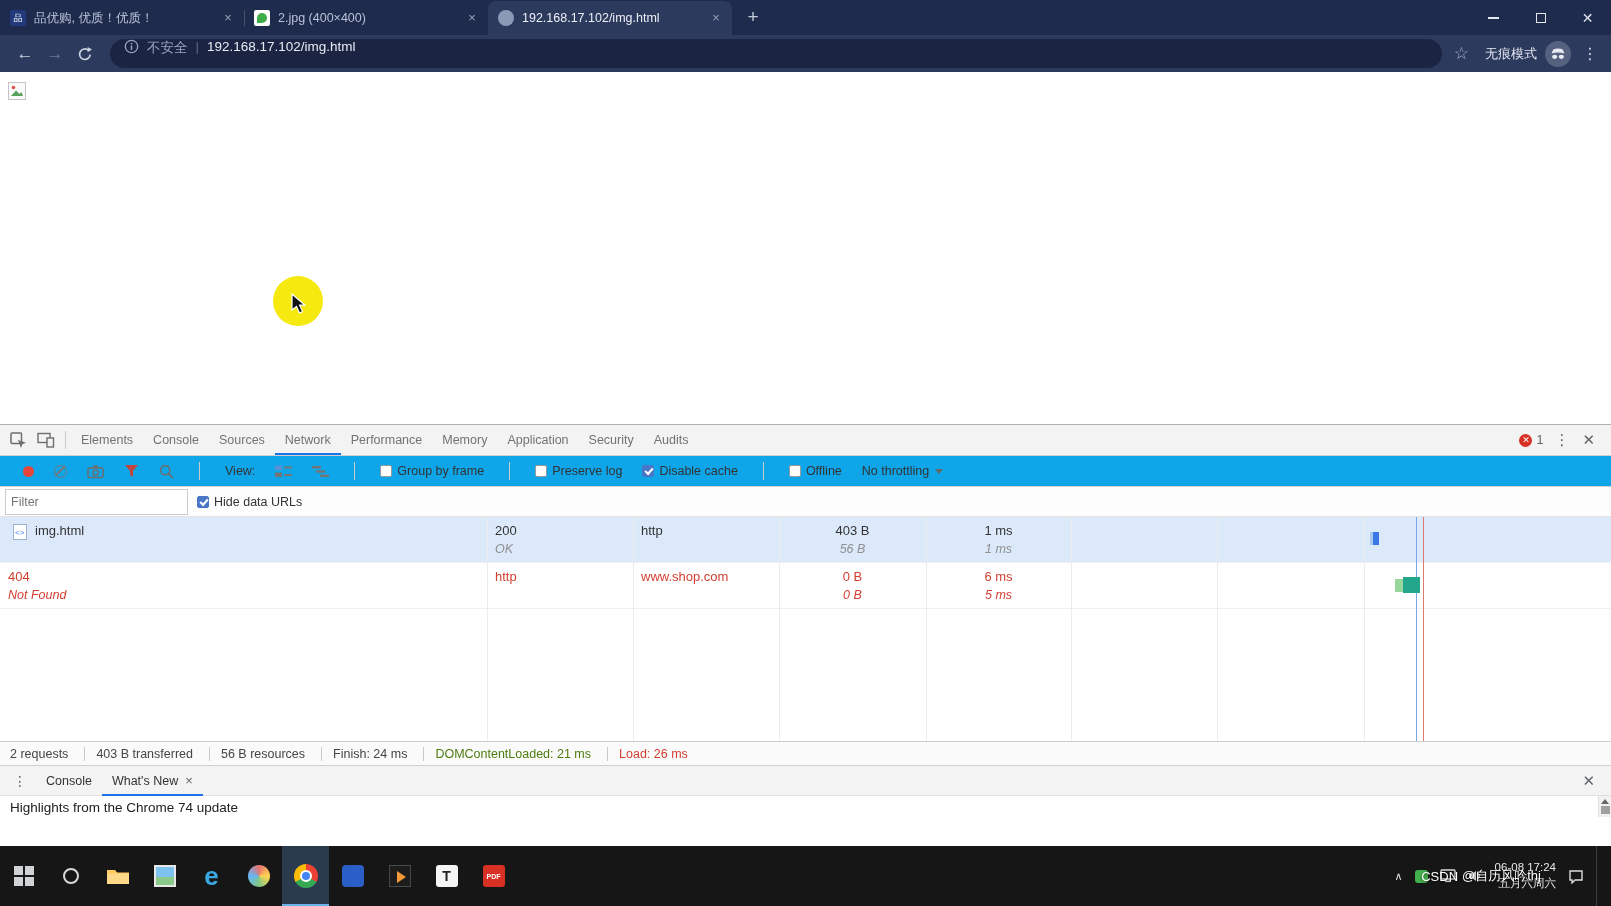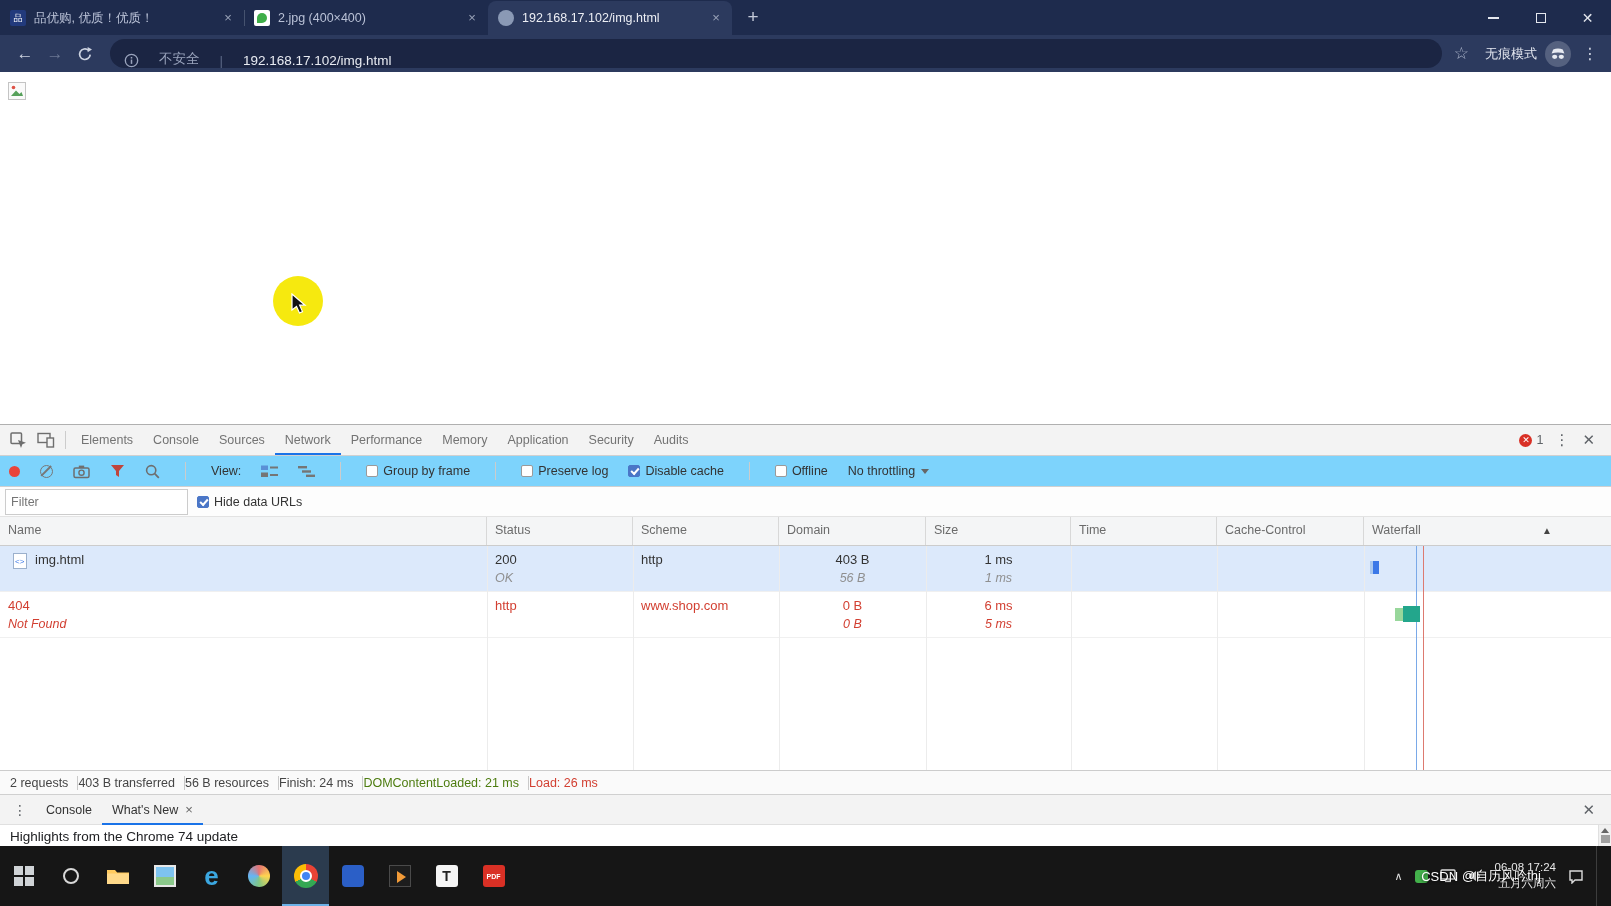--- a/index.html
+++ b/index.html
@@ -22,21 +22,21 @@
   .fav-globe { background:#8a99b5; border-radius:50%; }
   .newtab { width:26px; height:26px; margin:0 0 4px 8px; color:#c3c9d8; font-size:19px; line-height:24px; text-align:center; }
   .wincontrols { margin-left:auto; display:flex; height:35px; }
   .wc { width:47px; height:35px; display:flex; align-items:center; justify-content:center; color:#e4e7ee; font-size:14px; }
   .wc-min-bar { width:11px; height:2px; background:#e4e7ee; }
   .wc-max-box { width:10px; height:10px; border:1.5px solid #e4e7ee; }
 
   .toolbar { position:absolute; top:35px; left:0; right:0; height:37px; background:#2c3a5e; display:flex; align-items:center; padding:0 10px; }
   .nav-btn { width:30px; height:30px; border-radius:50%; display:flex; align-items:center; justify-content:center; color:#cdd3e0; font-size:17px; flex:none; }
   .nav-btn--dim { color:#6b7794; }
-  .omnibox { flex:1; height:29px; margin:0 10px; background:#1b2543; border-radius:15px; display:flex; align-items:flex-end; padding:0 14px; gap:20px; font-size:13.5px; min-width:0; }
+  .omnibox { flex:1; height:29px; margin:0 10px; background:#1b2543; border-radius:15px; display:flex; align-items:flex-start; padding:0 14px; gap:8px; font-size:13.5px; min-width:0; }
   .sec-label { color:#9aa4bd; }
   .omni-sep { color:#5b6785; }
   .url-text { color:#e8ebf2; }
   .star { color:#aab3c9; font-size:17px; margin:0 8px 0 2px; }
   .incog-label { color:#e6e9f1; font-size:13px; margin:0 8px; white-space:nowrap; }
   .incog-badge { width:26px; height:26px; border-radius:50%; background:#55617f; display:flex; align-items:center; justify-content:center; margin-right:8px; flex:none; }
   .menu-dots { color:#cdd3e0; font-size:16px; width:22px; text-align:center; }
 
   
   .page { position:absolute; top:72px; left:0; width:100%; height:352px; background:#fff; }
@@ -50,21 +50,21 @@
   .dt-iconbtn { width:28px; height:26px; display:flex; align-items:center; justify-content:center; }
   .dt-vsep { width:1px; height:18px; background:#ccc; margin:0 5px; }
   .dt-tab { padding:0 10px; height:30px; line-height:30px; color:#737373; white-space:nowrap; }
   .dt-tab--active { box-shadow:inset 0 -2px 0 #1a73e8; }
   .dt-right { margin-left:auto; display:flex; align-items:center; gap:9px; padding-right:10px; }
   .err-badge { display:flex; align-items:center; gap:4px; }
   .err-circle { width:13px; height:13px; border-radius:50%; background:#d93025; color:#fff; font-size:9px; line-height:13px; text-align:center; }
   .err-count { color:#5f6368; }
   .dt-menu,.dt-close { color:#5f6368; font-size:15px; padding:0 2px; }
 
-  .net-toolbar { height:31px; background:#7dd3fc; border-bottom:1px solid #d0d0d0; display:flex; align-items:center; padding:0 9px; gap:20px; }
+  .net-toolbar { height:31px; background:#0ea5e9; border-bottom:1px solid #d0d0d0; display:flex; align-items:center; padding:0 23px; gap:20px; }
   .rec-dot { width:11px; height:11px; border-radius:50%; background:#e9443a; flex:none; }
   .clear-btn { width:13px; height:13px; border:1.5px solid #777; border-radius:50%; position:relative; flex:none; }
   .clear-btn::after { content:""; position:absolute; left:-2px; top:4.5px; width:14px; height:1.5px; background:#777; transform:rotate(-45deg); }
   .tb-label { color:#333; }
   .cb-wrap { display:flex; align-items:center; gap:5px; white-space:nowrap; }
   .cb { width:12px; height:12px; border:1px solid #9a9a9a; background:#fff; border-radius:2px; display:inline-block; position:relative; flex:none; }
   .cb--checked { background:#4a76c7; border-color:#4a76c7; }
   .cb--checked::after { content:""; position:absolute; left:2px; top:2px; width:6px; height:3px; border-left:2px solid #fff; border-bottom:2px solid #fff; transform:rotate(-48deg); }
   .throttle { display:flex; align-items:center; gap:6px; color:#333; white-space:nowrap; }
   .dd-arrow { width:0; height:0; border-left:4px solid transparent; border-right:4px solid transparent; border-top:5px solid #666; }
@@ -92,21 +92,21 @@
   .l1 { height:21px; line-height:21px; font-size:13px; color:#333; white-space:nowrap; }
   .l2 { height:18px; line-height:16px; font-size:12.5px; color:#8f8f8f; white-space:nowrap;font-style:italic; }
   .cell--num { text-align:center; }
   .c-name { display:flex; gap:7px; padding-left:12px; }
   .ficon { margin-top:4px; flex:none; }
   .row--error .l1, .row--error .l2 { color:#d23f31; }
   .cc-val { margin-top:10px; }
   .wfbar { position:absolute; z-index:5; }
 
   .summary { height:24px; background:#fafafa; border-top:1px solid #ccc; display:flex; align-items:center; padding:0 10px; font-size:12.5px; color:#454545; white-space:nowrap; }
-  .sum-item + .sum-item { border-left:1px solid #c9c9c9; margin-left:9px; padding-left:0; }
+  .sum-item + .sum-item { border-left:1px solid #c9c9c9; margin-left:16px; padding-left:11px; }
   .sum--dcl { color:#4d7c0f; }
   .sum--load { color:#d23f31; }
 
   .drawer-tabs { height:31px; background:#f3f3f3; border-top:1px solid #d0d0d0; border-bottom:1px solid #e0e0e0; display:flex; align-items:center; padding:0 4px; }
   .drawer-menu { color:#5f6368; font-size:14px; padding:0 9px; }
   .drawer-tab { padding:0 10px; height:30px; line-height:30px; color:#333; display:flex; align-items:center; gap:7px; white-space:nowrap; }
   .drawer-tab--active { box-shadow:inset 0 -2px 0 #1a73e8; }
   .tab-x { color:#666; font-size:13px; }
   .drawer-close { margin-left:auto; color:#5f6368; font-size:15px; padding-right:12px; }
   .drawer-content { position:relative; height:21px; background:#fff; overflow:hidden; }
@@ -306,33 +306,20 @@
     </div>
 
     <div class="filter-row">
       <input class="filter-input" placeholder="Filter" style="">
       <span class="cb-wrap">
         <span class="cb cb--checked"></span>
         <span>Hide data URLs</span>
       </span>
     </div>
 
-    <div class="net-header cols">
-      <div class="hcell">Name</div>
-      <div class="hcell">Status</div>
-      <div class="hcell">Scheme</div>
-      <div class="hcell">Domain</div>
-      <div class="hcell">Size</div>
-      <div class="hcell">Time</div>
-      <div class="hcell">Cache-Control</div>
-      <div class="hcell">
-        <span>Waterfall</span>
-        <span class="sort-arrow">▲</span>
-      </div>
-    </div>
 
     <div class="net-body">
       <div class="colsep" style="left:487px"></div>
       <div class="colsep" style="left:633px"></div>
       <div class="colsep" style="left:779px"></div>
       <div class="colsep" style="left:926px"></div>
       <div class="colsep" style="left:1071px"></div>
       <div class="colsep" style="left:1217px"></div>
       <div class="colsep" style="left:1364px"></div>
       <div class="marker marker--blue"></div>

